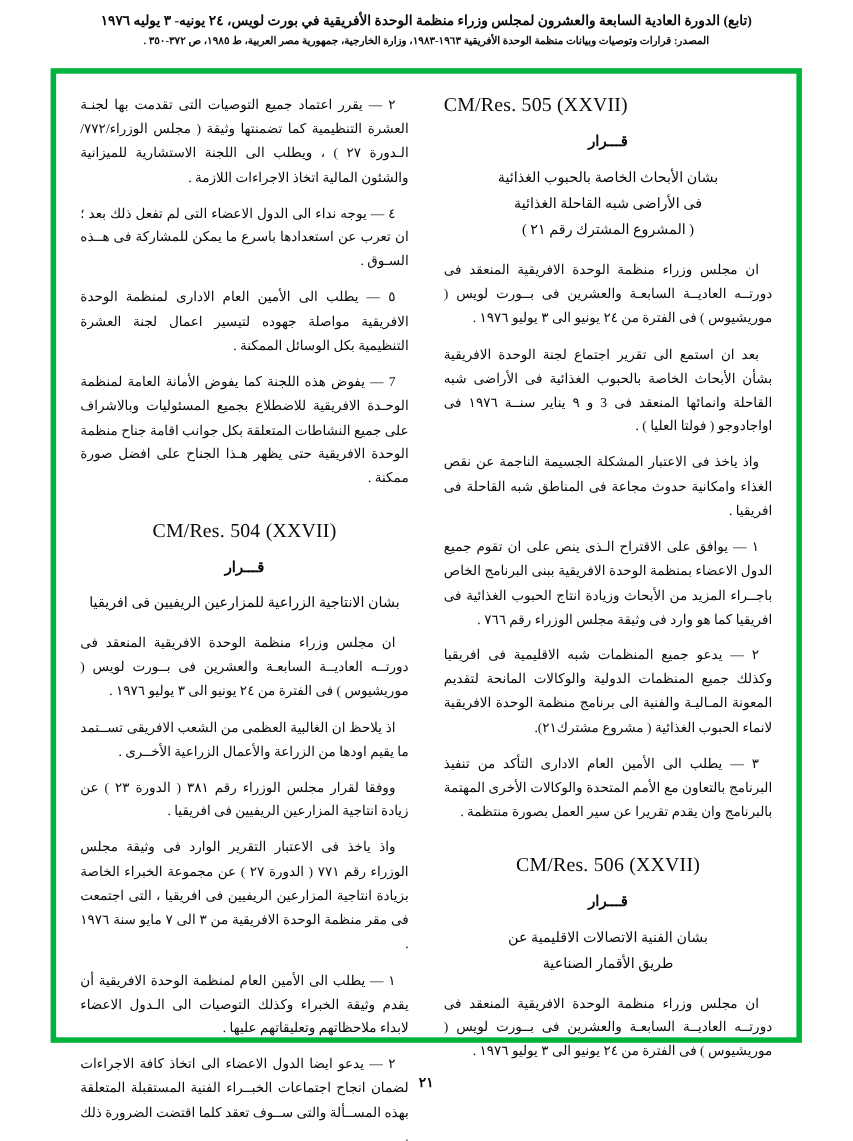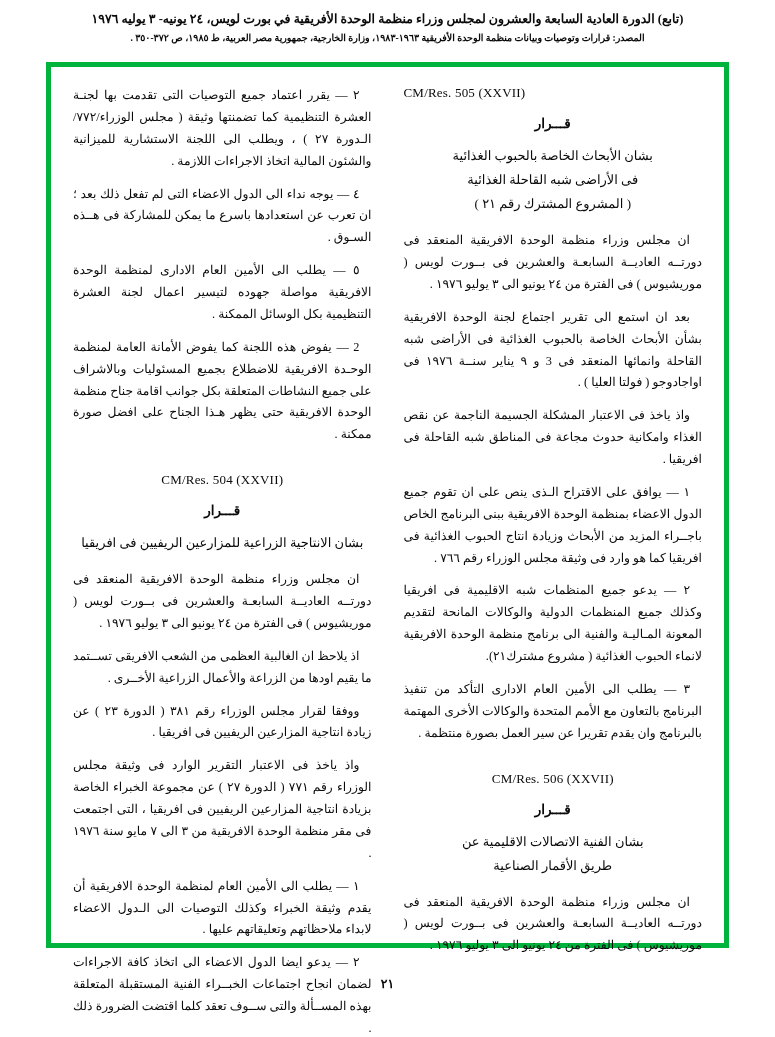--- a/index.html
+++ b/index.html
@@ -62,21 +62,21 @@
   .col {
     width: 50%;
     box-sizing: border-box;
     direction: rtl;
   }
   .col-right { padding-left: 16px; }
   .col-left  { padding-right: 16px; }
 
   .res-id {
     font-family: "Liberation Serif", serif;
-    font-size: 13px;
+    font-size: 18px;
     direction: ltr;
     text-align: left;
     letter-spacing: 0.2px;
     margin: 0 0 14px 0;
     unicode-bidi: embed;
   }
   .res-id.spaced-top { margin-top: 26px; text-align: center; }
 
   .kw {
     text-align: center;
@@ -150,21 +150,21 @@
           <span class="sline">طريق الأقمار الصناعية</span>
         </div>
         <p class="body indent">ان مجلس وزراء منظمة الوحدة الافريقية المنعقد فى دورتــه العاديــة السابعـة والعشرين فى بــورت لويس ( موريشيوس ) فى الفترة من ٢٤ يونيو الى ٣ يوليو ١٩٧٦ .</p>
       </div>
 
       <div class="col col-left">
 
         <p class="body indent">٢ — يقرر اعتماد جميع التوصيات التى تقدمت بها لجنـة العشرة التنظيمية كما تضمنتها وثيقة ( مجلس الوزراء/٧٧٢/ الـدورة ٢٧ ) ، ويطلب الى اللجنة الاستشارية للميزانية والشئون المالية اتخاذ الاجراءات اللازمة .</p>
         <p class="body indent">٤ — يوجه نداء الى الدول الاعضاء التى لم تفعل ذلك بعد ؛ ان تعرب عن استعدادها باسرع ما يمكن للمشاركة فى هــذه السـوق .</p>
         <p class="body indent">٥ — يطلب الى الأمين العام الادارى لمنظمة الوحدة الافريقية مواصلة جهوده لتيسير اعمال لجنة العشرة التنظيمية بكل الوسائل الممكنة .</p>
-        <p class="body indent">2 — يفوض هذه اللجنة كما يفوض الأمانة العامة لمنظمة الوحـدة الافريقية للاضطلاع بجميع المسئوليات وبالاشراف على جميع النشاطات المتعلقة بكل جوانب اقامة جناح منظمة الوحدة الافريقية حتى يظهر هـذا الجناح على افضل صورة ممكنة .</p>
+        <p class="body indent">7 — يفوض هذه اللجنة كما يفوض الأمانة العامة لمنظمة الوحـدة الافريقية للاضطلاع بجميع المسئوليات وبالاشراف على جميع النشاطات المتعلقة بكل جوانب اقامة جناح منظمة الوحدة الافريقية حتى يظهر هـذا الجناح على افضل صورة ممكنة .</p>
 
         <div class="res-id spaced-top">CM/Res. 504 (XXVII)</div>
         <div class="kw">قـــرار</div>
         <div class="subject">
           <span class="sline">بشان الانتاجية الزراعية للمزارعين الريفيين فى افريقيا</span>
         </div>
 
         <p class="body indent">ان مجلس وزراء منظمة الوحدة الافريقية المنعقد فى دورتــه العاديــة السابعـة والعشرين فى بــورت لويس ( موريشيوس ) فى الفترة من ٢٤ يونيو الى ٣ يوليو ١٩٧٦ .</p>
         <p class="body indent">اذ يلاحظ ان الغالبية العظمى من الشعب الافريقى تســتمد ما يقيم اودها من الزراعة والأعمال الزراعية الأخــرى .</p>
         <p class="body indent">ووفقا لقرار مجلس الوزراء رقم ٣٨١ ( الدورة ٢٣ ) عن زيادة انتاجية المزارعين الريفيين فى افريقيا .</p>

